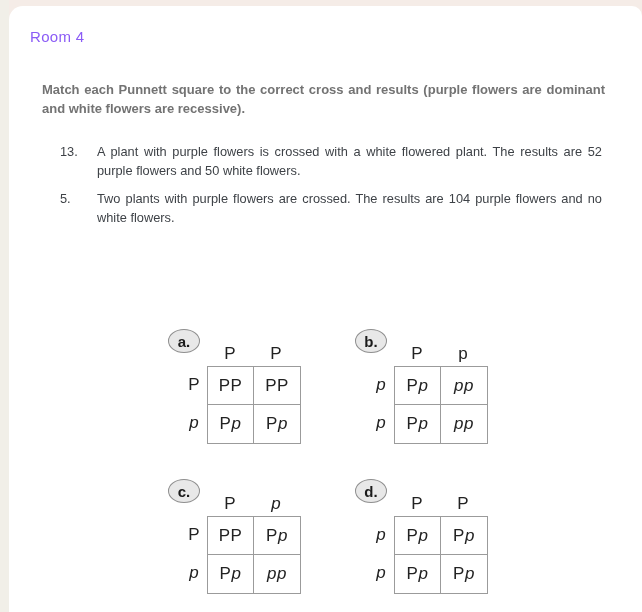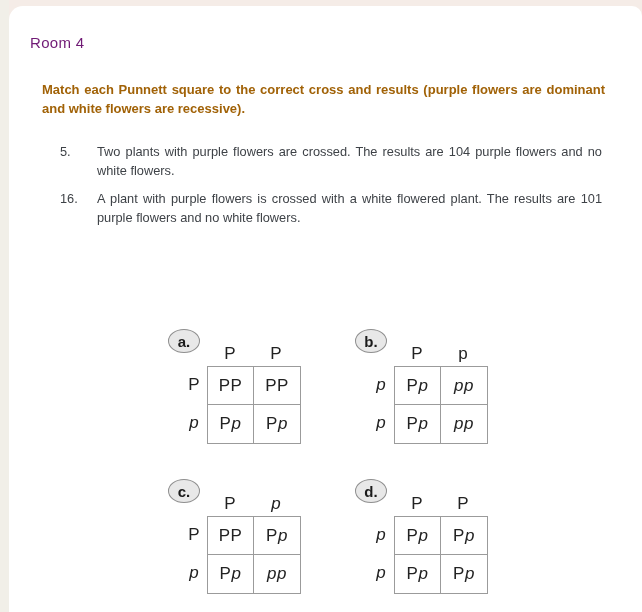--- a/index.html
+++ b/index.html
@@ -18,33 +18,33 @@
   .card {
     position: absolute;
     left: 9px; top: 6px;
     width: 633px; height: 606px;
     background: #ffffff;
     border-top-left-radius: 14px;
     border-top-right-radius: 10px;
   }
   .room-title {
     position: absolute;
-    left: 21px; top: 28px;
+    left: 21px; top: 22px;
     font-size: 15px;
-    color: #701a75;
+    color: #8b5cf6;
     letter-spacing: 0.3px;
   }
   .instructions {
     position: absolute;
     left: 33px; top: 74px;
     width: 563px;
     font-size: 13px;
     font-weight: bold;
     line-height: 19px;
-    color: #a16207;
+    color: #737373;
     text-align: justify;
   }
   .questions {
     position: absolute;
     left: 51px; top: 137px;
     width: 545px;
   }
   .question {
     display: flex;
     margin-bottom: 10px;
@@ -116,27 +116,27 @@
 <div class="screen">
   <div class="frame-left"></div>
   <div class="card">
 
     <div class="room-title">Room 4</div>
 
     <div class="instructions">Match each Punnett square to the correct cross and results (purple flowers are dominant and white flowers are recessive).</div>
 
     <div class="questions">
       <div class="question">
+        <div class="q-num">13.</div>
+        <div class="q-text">A plant with purple flowers is crossed with a white flowered plant. The results are 52 purple flowers and 50 white flowers.</div>
+      </div>
+      <div class="question">
         <div class="q-num">5.</div>
         <div class="q-text">Two plants with purple flowers are crossed. The results are 104 purple flowers and no white flowers.</div>
       </div>
-      <div class="question">
-        <div class="q-num">16.</div>
-        <div class="q-text">A plant with purple flowers is crossed with a white flowered plant. The results are 101 purple flowers and no white flowers.</div>
-      </div>
     </div>
 
     <div class="psq" id="sq-a">
       <div class="psq-circle">a.</div>
       <div class="psq-table">
         <div class="col-heads">
           <div class="col-head">P</div>
           <div class="col-head">P</div>
         </div>
         <div class="table-body">

